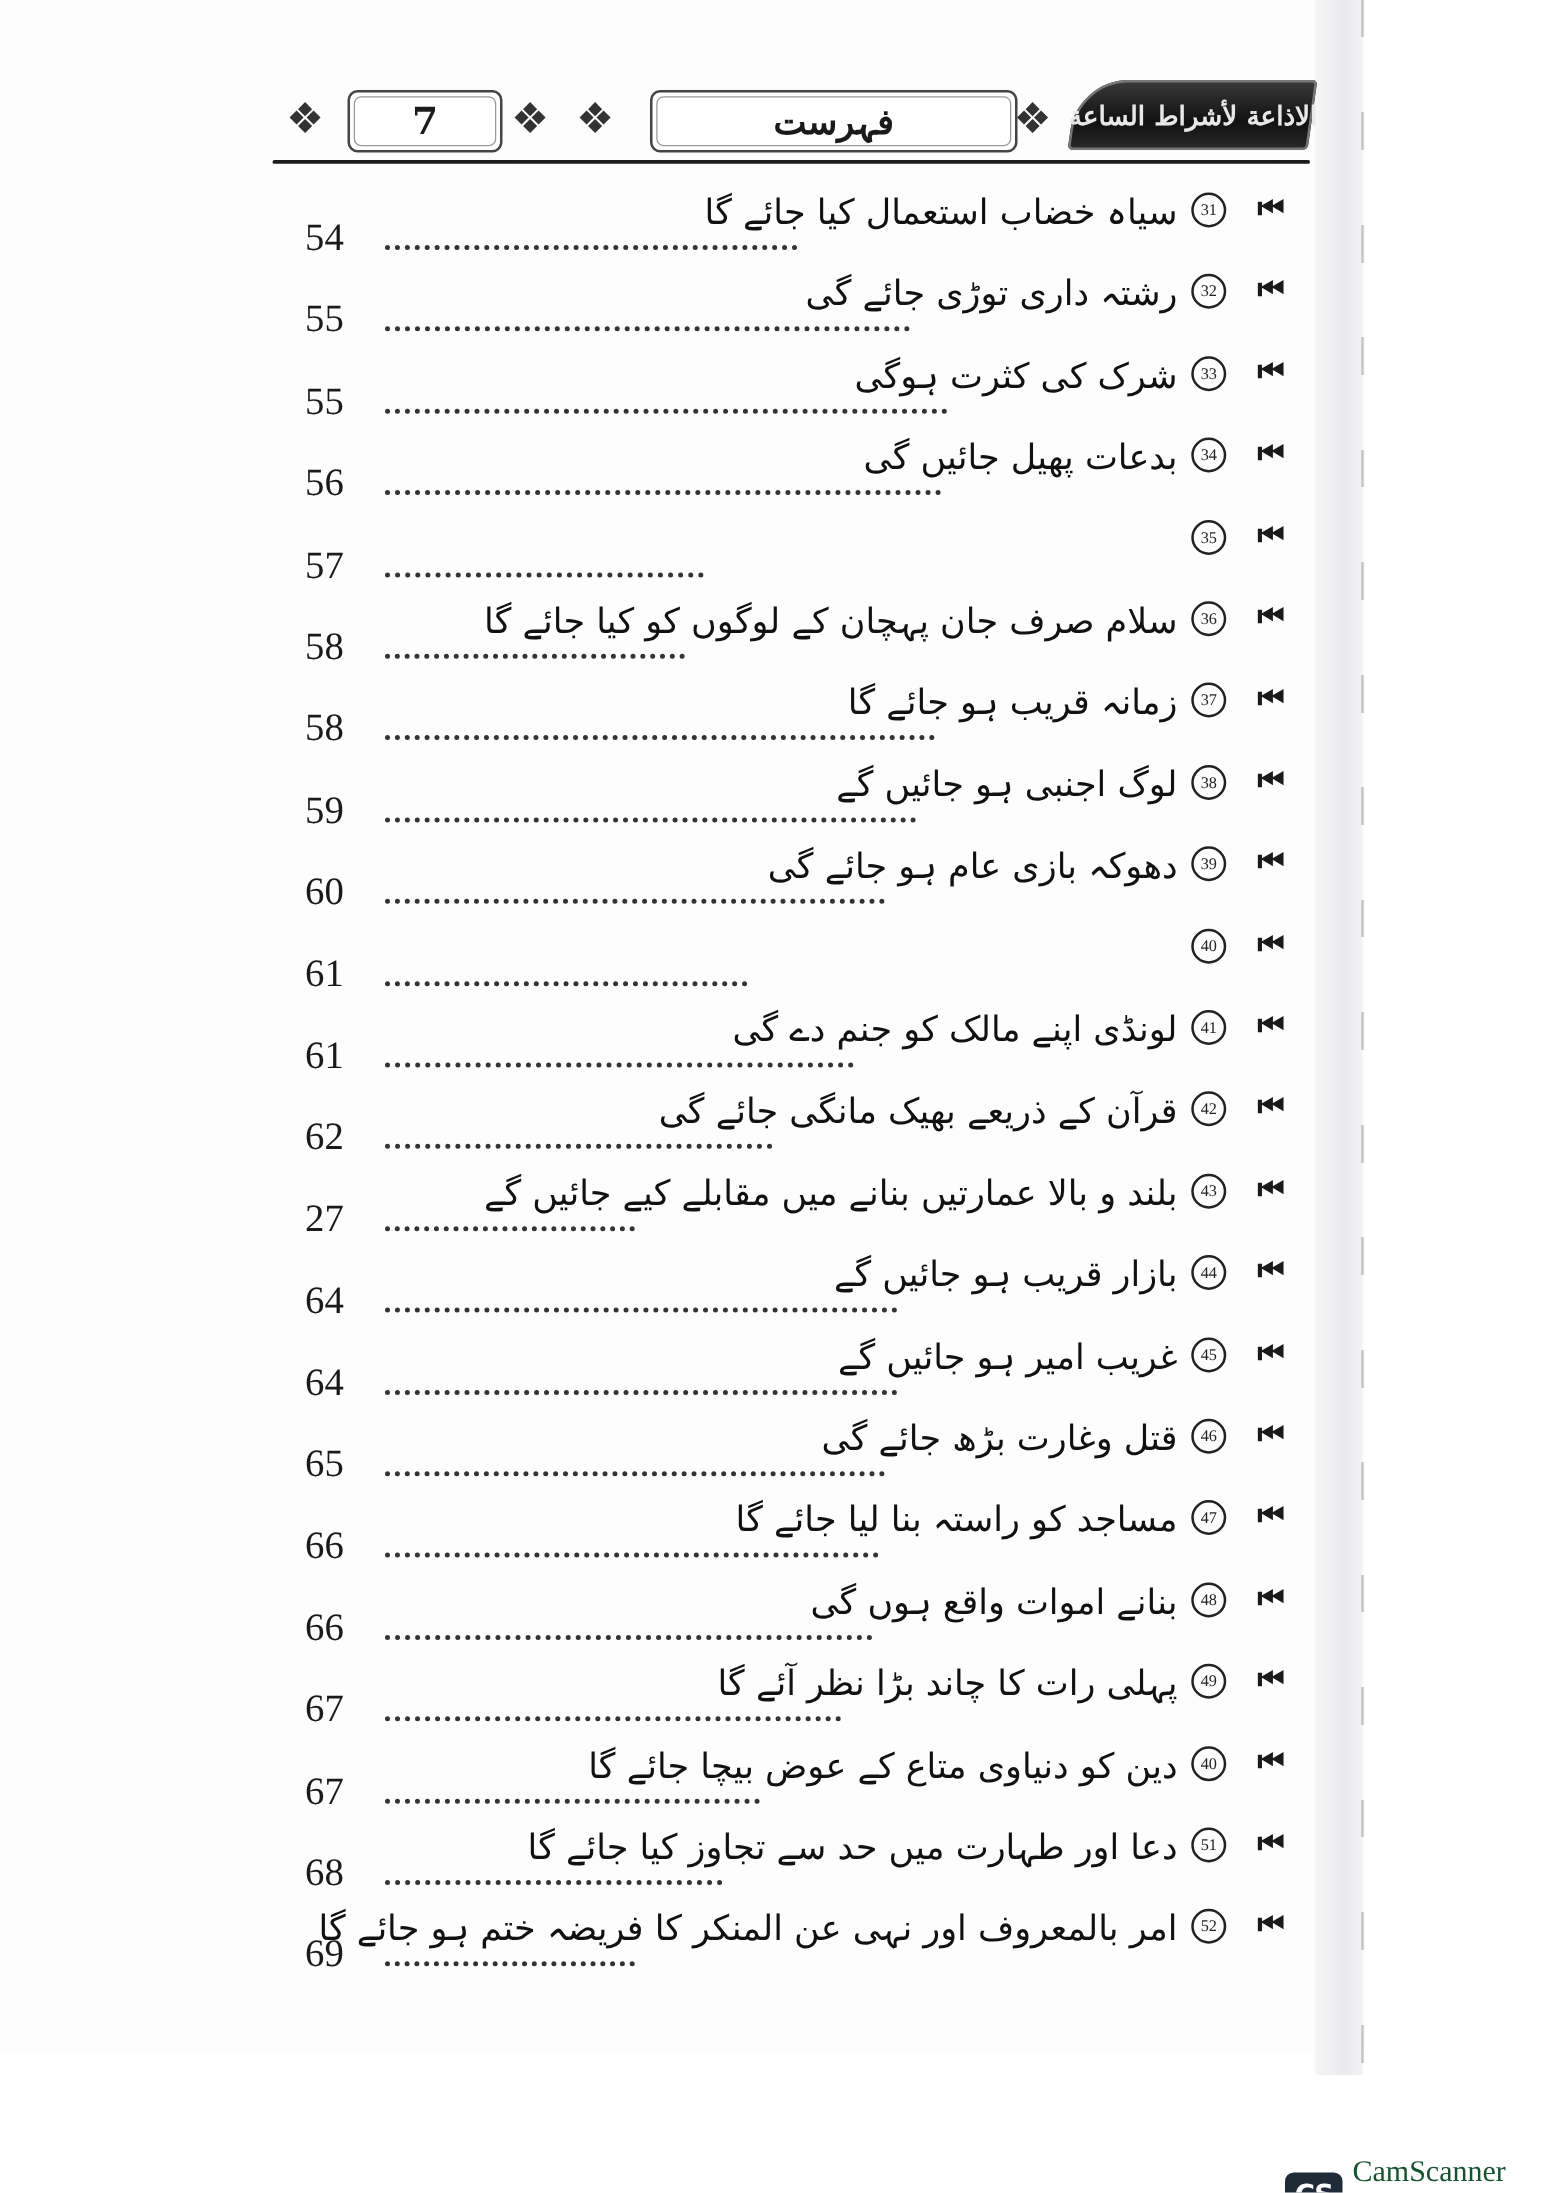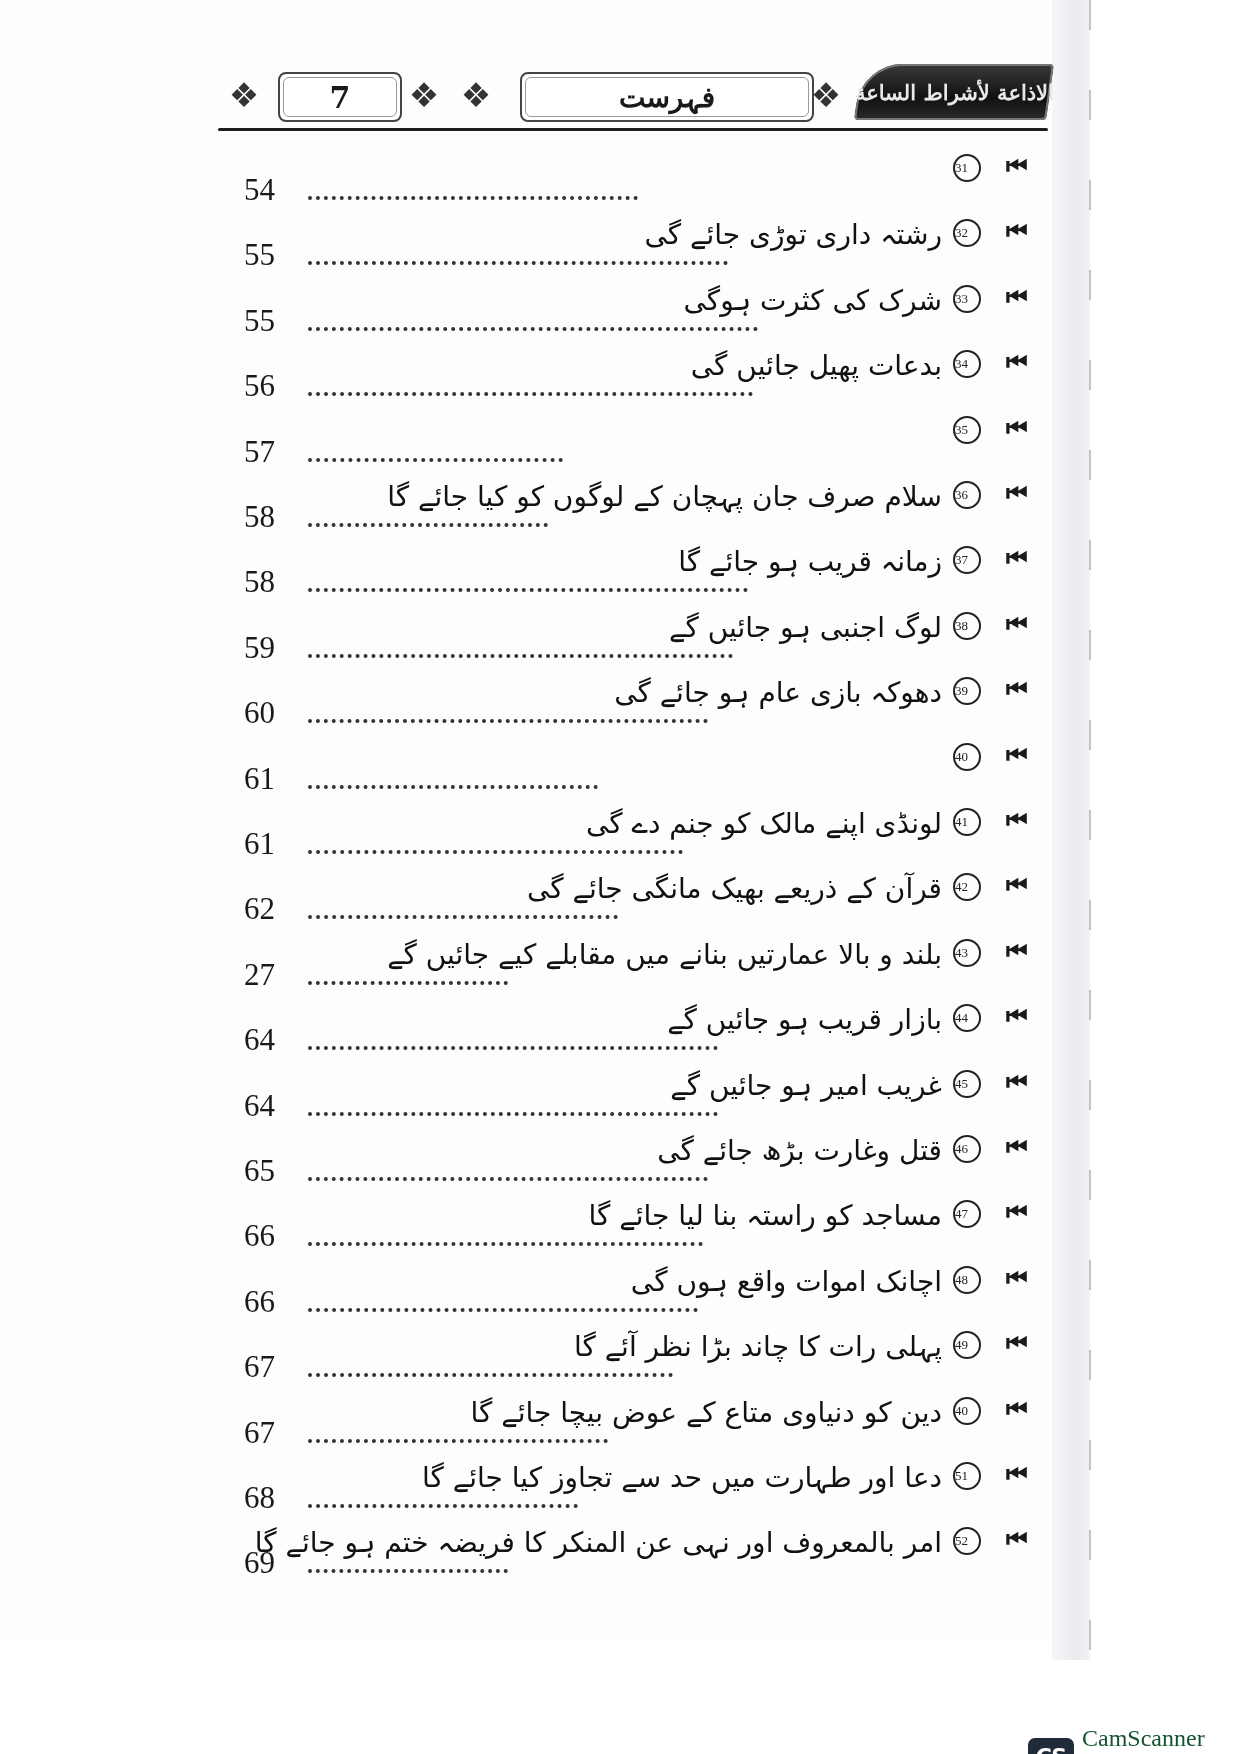--- a/index.html
+++ b/index.html
@@ -70,21 +70,21 @@
   .entry {
     position: absolute; top: 0; right: 150px;
     direction: rtl; text-align: right; white-space: nowrap;
     font-family: "DejaVu Sans", sans-serif; font-size: 28px; color: #111;
     line-height: 40px;
   }
   .circ {
     position: absolute; left: 953px; top: 4px; width: 24px; height: 24px;
     border: 2px solid #222; border-radius: 50%;
     font-family: "Liberation Serif", serif; font-size: 13px; color: #222;
-    line-height: 24px;
+    text-align: center; line-height: 24px;
   }
   .mark {
     position: absolute; left: 1006px; top: 2px;
     font-family: "DejaVu Sans", sans-serif; font-size: 24px; color: #1a1a1a;
     letter-spacing: -6px; font-weight: bold;
   }
   
   .cs-badge { position: absolute; left: 1028px; top: 1692px; display: flex; align-items: center; }
   .cs-logo {
     width: 46px; height: 46px; border-radius: 7px; background: #1f2b38;
@@ -125,20 +125,21 @@
   <div class="book-badge">
     <span>الاذاعة لأشراط الساعة</span>
   </div>
 </div>
 <div class="header-rule"></div>
 
 <div class="toc" id="toc">
     <div class="toc-row" style="top: 150px;">
       <span class="pg">54</span>
       <span class="leader" style="width:330px"></span>
+      <span class="entry">سیاہ خضاب استعمال کیا جائے گا</span>
       <span class="circ">31</span>
       <span class="mark">⏮</span>
     </div>
     <div class="toc-row" style="top: 215.4px;">
       <span class="pg">55</span>
       <span class="leader" style="width:420px"></span>
       <span class="entry">رشتہ داری توڑی جائے گی</span>
       <span class="circ">32</span>
       <span class="mark">⏮</span>
     </div>
@@ -241,21 +242,21 @@
     <div class="toc-row" style="top: 1196.4px;">
       <span class="pg">66</span>
       <span class="leader" style="width:395px"></span>
       <span class="entry">مساجد کو راستہ بنا لیا جائے گا</span>
       <span class="circ">47</span>
       <span class="mark">⏮</span>
     </div>
     <div class="toc-row" style="top: 1261.8px;">
       <span class="pg">66</span>
       <span class="leader" style="width:390px"></span>
-      <span class="entry">اچانک اموات واقع ہوں گی</span>
+      <span class="entry">بنانے اموات واقع ہوں گی</span>
       <span class="circ">48</span>
       <span class="mark">⏮</span>
     </div>
     <div class="toc-row" style="top: 1327.2px;">
       <span class="pg">67</span>
       <span class="leader" style="width:365px"></span>
       <span class="entry">پہلی رات کا چاند بڑا نظر آئے گا</span>
       <span class="circ">49</span>
       <span class="mark">⏮</span>
     </div>

